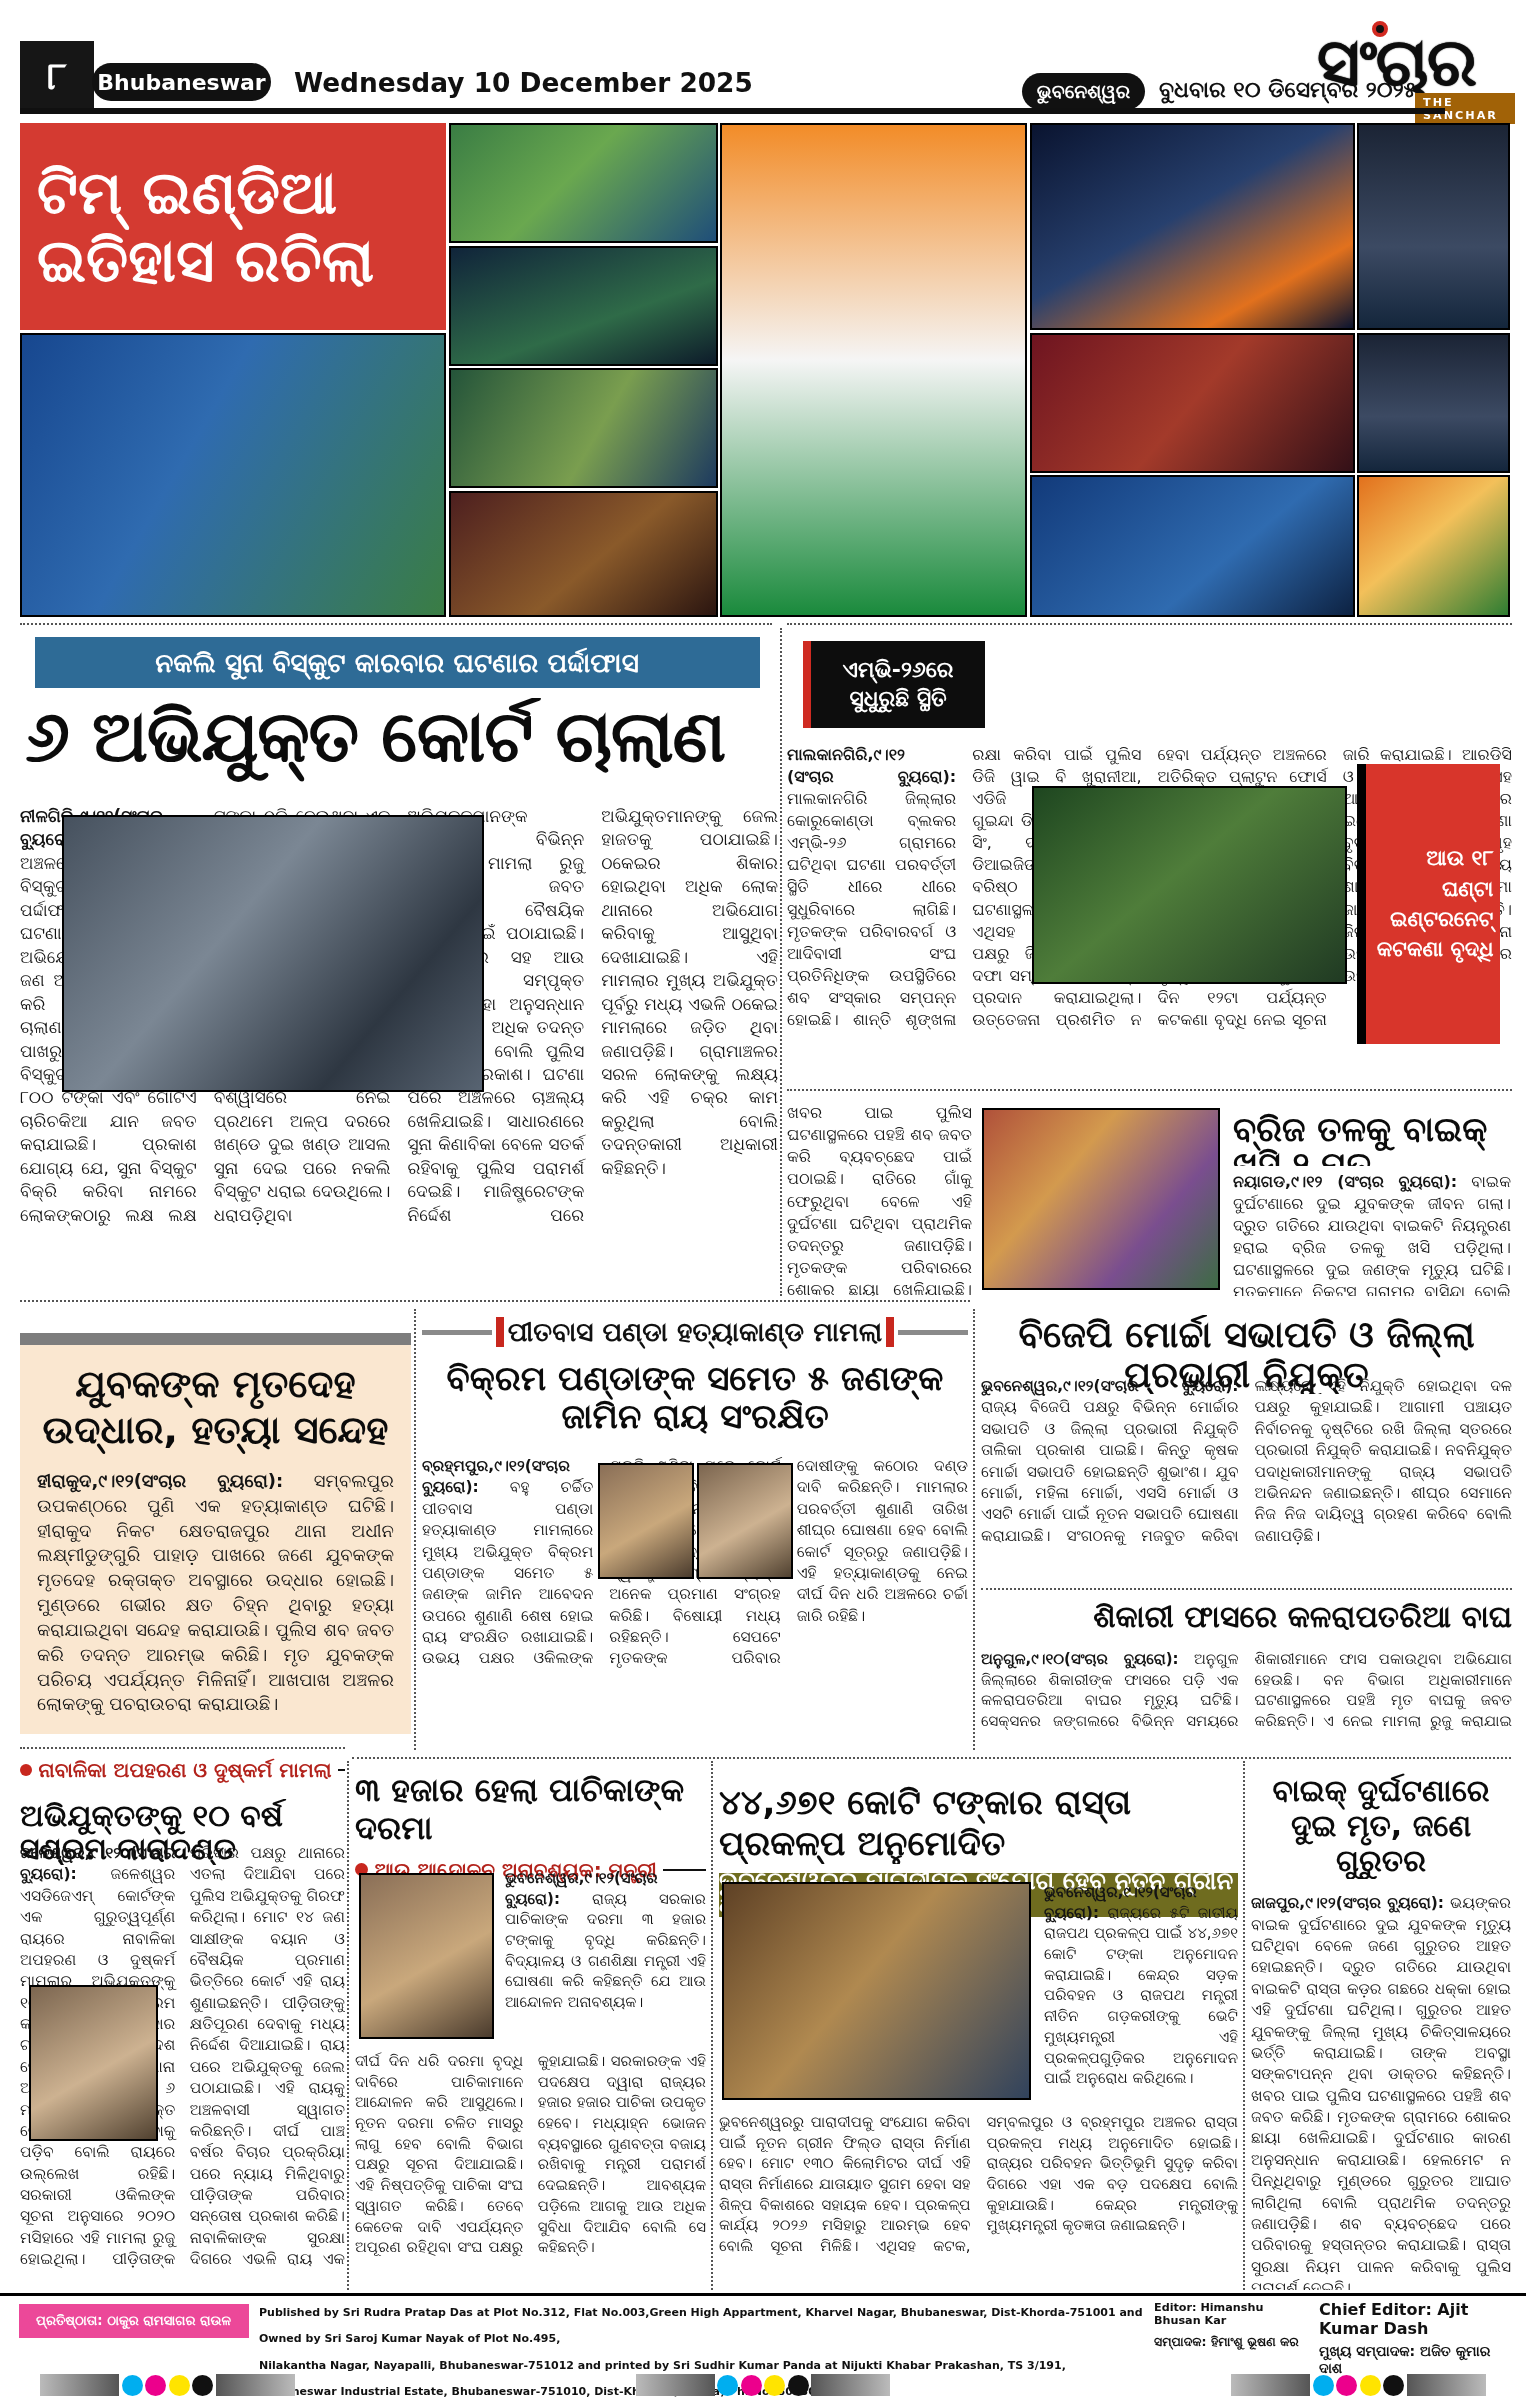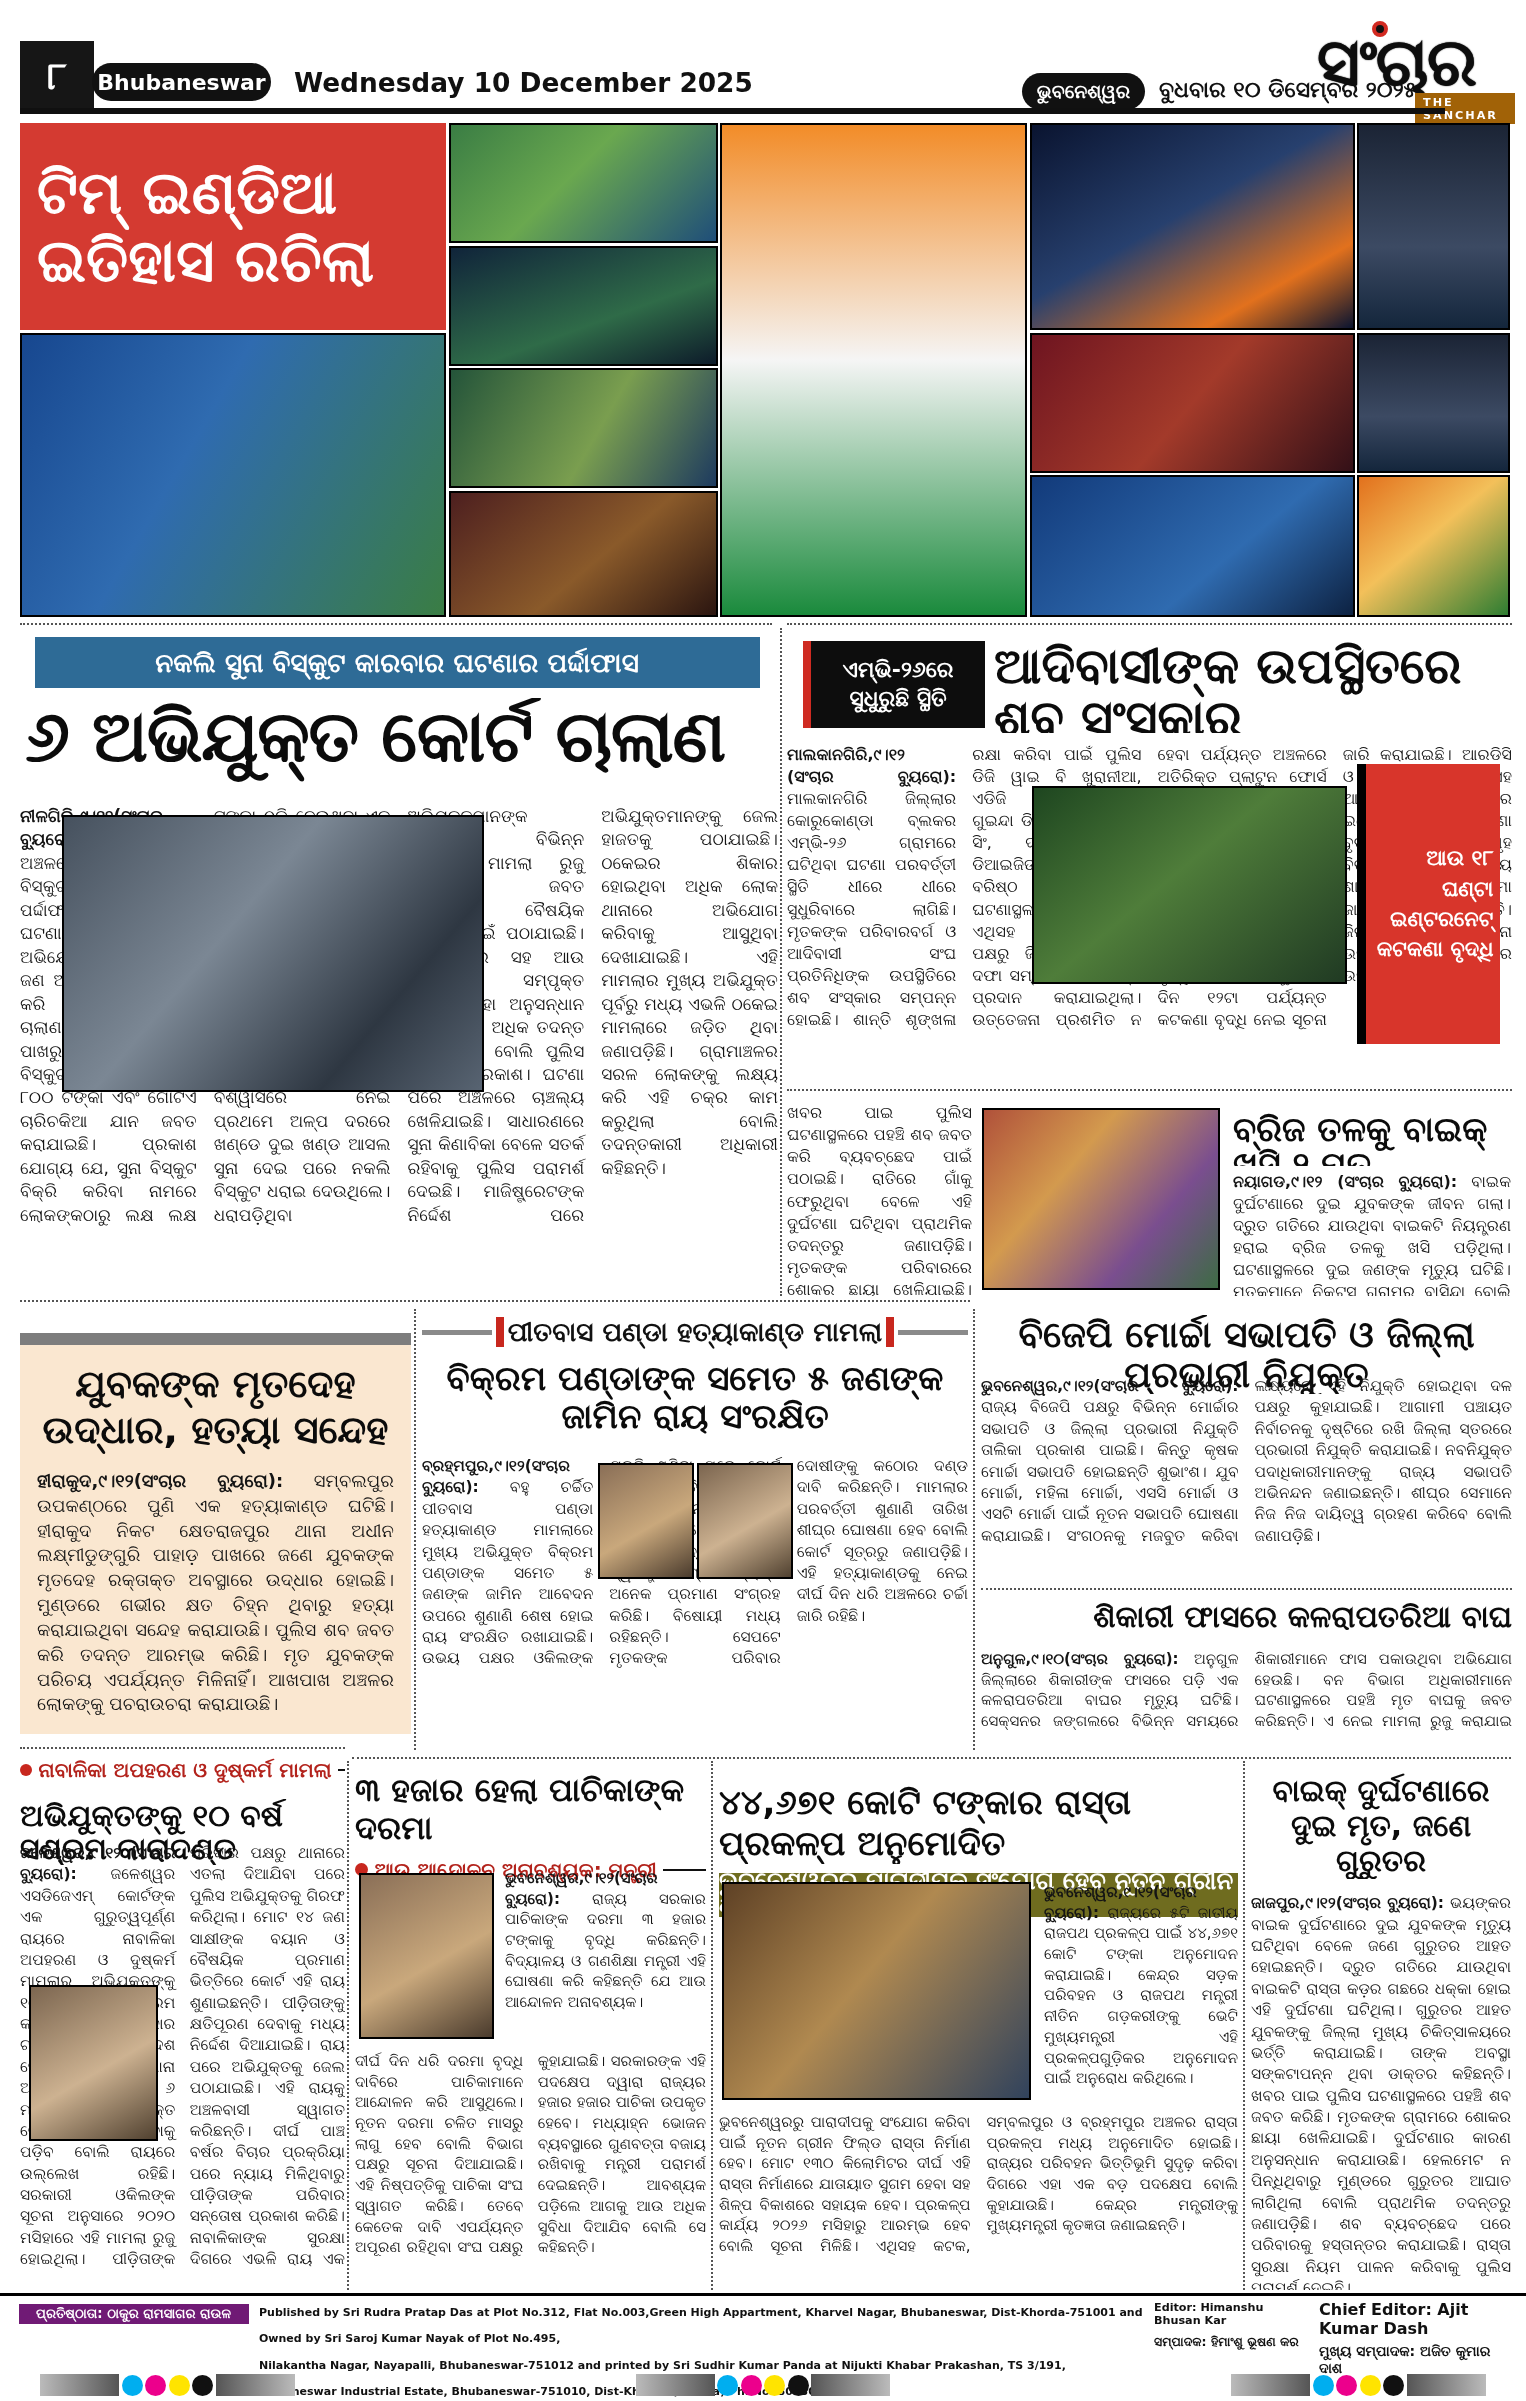--- a/index.html
+++ b/index.html
@@ -102,21 +102,20 @@
     </div>
     <div class="abs photo ph-seize" style="left:42px;top:187px;width:422px;height:277px"></div>
   </div>
 
   <div class="abs vsep" style="left:780px;top:628px;height:668px"></div>
 
   <div class="abs" style="left:787px;top:628px;width:725px;height:457px;overflow:hidden">
     <div class="abs" style="left:16px;top:13.2px;width:182px;height:87px;background:#0d0d0d;border-left:8px solid #cf2b22;display:flex;align-items:center;justify-content:center;padding:4px;overflow:hidden">
       <span style="color:#fff;font-size:22px;font-weight:bold;text-align:center;line-height:1.3">ଏମ୍‌ଭି-୨୬ରେ ସୁଧୁରୁଛି ସ୍ଥିତି</span>
     </div>
-    <div class="abs headline" style="left:207px;top:13.2px;width:517px;height:92px;font-size:49px;line-height:1.05">ଆଦିବାସୀଙ୍କ ଉପସ୍ଥିତରେ ଶବ ସଂସ୍କାର</div>
     <div class="abs just" style="left:0;top:116px;width:725px;height:334px;column-count:4;column-gap:16px;font-size:16px">
       <span class="dl">ମାଲକାନଗିରି,୯।୧୨ (ସଂଚାର ବ୍ୟୁରୋ):</span>
       <span>ମାଲକାନଗିରି ଜିଲ୍ଲାର କୋରୁକୋଣ୍ଡା ବ୍ଲକର ଏମ୍‌ଭି-୨୬ ଗ୍ରାମରେ ଘଟିଥିବା ଘଟଣା ପରବର୍ତ୍ତୀ ସ୍ଥିତି ଧୀରେ ଧୀରେ ସୁଧୁରିବାରେ ଲାଗିଛି। ମୃତକଙ୍କ ପରିବାରବର୍ଗ ଓ ଆଦିବାସୀ ସଂଘ ପ୍ରତିନିଧିଙ୍କ ଉପସ୍ଥିତିରେ ଶବ ସଂସ୍କାର ସମ୍ପନ୍ନ ହୋଇଛି। ଶାନ୍ତି ଶୃଙ୍ଖଳା ରକ୍ଷା କରିବା ପାଇଁ ପୁଲିସ ଡିଜି ୱାଇ ବି ଖୁରାନୀଆ, ଏଡିଜି ସଂଜୀବ ପଣ୍ଡା, ଗୁଇନ୍ଦା ଡିଆଇଜି ଆଖିଲେଶ ସିଂ, ଦକ୍ଷିଣ ପରିସର ଡିଆଇଜିଙ୍କ ସମେତ ବରିଷ୍ଠ ଅଧିକାରୀମାନେ ଘଟଣାସ୍ଥଳରେ ରହିଛନ୍ତି। ଏଥିସହ ଆଦିବାସୀ ସଂଘ ପକ୍ଷରୁ ଜିଲ୍ଲାପାଳଙ୍କୁ ୭ ଦଫା ସମ୍ବଳିତ ଦାବି ପତ୍ର ପ୍ରଦାନ କରାଯାଇଥିଲା। ଉତ୍ତେଜନା ପ୍ରଶମିତ ନ ହେବା ପର୍ଯ୍ୟନ୍ତ ଅଞ୍ଚଳରେ ଅତିରିକ୍ତ ପ୍ଲାଟୁନ ଫୋର୍ସ ମୁତୟନ ରହିବ ବୋଲି ପ୍ରଶାସନ ପକ୍ଷରୁ କୁହାଯାଇଛି। ଗ୍ରାମବାସୀଙ୍କ ସହ ଆଲୋଚନା ପରେ ପରିସ୍ଥିତି ସ୍ୱାଭାବିକ ହୋଇଆସୁଛି।</span>
       <span>ପରିସ୍ଥିତିକୁ ଦେଖି ମାଲକାନଗିରିରେ ଇଣ୍ଟରନେଟ୍ କଟକଣା ବୃଦ୍ଧି କରାଯାଇଛି। ବୁଧବାର ଦିନ ୧୨ଟା ପର୍ଯ୍ୟନ୍ତ କଟକଣା ବୃଦ୍ଧି ନେଇ ସୂଚନା ଜାରି କରାଯାଇଛି। ଆରଡିସି ଓ ଜିଲ୍ଲାପାଳଙ୍କ ସହ ଆଲୋଚନା ପରେ ଇଣ୍ଟରନେଟ୍ କଟକଣା ବୃଦ୍ଧି କରାଯାଇଛି। ଗୃହ ବିଭାଗ ଅତିରିକ୍ତ ମୁଖ୍ୟ ଶାସନ ସଚିବ ନିର୍ଦ୍ଦେଶନାମା ଜାରି କରିଛନ୍ତି। ଜିଲ୍ଲାପାଳ, ଯୋଜନା ଉପାଧ୍ୟକ୍ଷ ଘଟଣାସ୍ଥଳରେ ଉପସ୍ଥିତ ରହିଲେ।</span>
     </div>
     <div class="abs photo ph-forest" style="left:245px;top:158px;width:315px;height:198px"></div>
     <div class="abs" style="left:570px;top:136px;width:143px;height:280px;background:#d8352b;border-left:9.2px solid #000;display:flex;align-items:center;justify-content:center;padding:6.6px;overflow:hidden">
       <span style="color:#fff;font-size:21px;font-weight:700;text-align:right;line-height:1.45">ଆଉ ୧୮ ଘଣ୍ଟା ଇଣ୍ଟରନେଟ୍ କଟକଣା ବୃଦ୍ଧି</span>
     </div>
   </div>
@@ -233,21 +232,21 @@
     <div class="headline" style="margin-top:10.6px;font-size:30px;line-height:1.18;text-align:center">ବାଇକ୍ ଦୁର୍ଘଟଣାରେ ଦୁଇ ମୃତ, ଜଣେ ଗୁରୁତର</div>
     <div class="just" style="margin-top:14.5px;font-size:15.5px">
       <span class="dl">ଜାଜପୁର,୯।୧୨(ସଂଚାର ବ୍ୟୁରୋ):</span>
       <span>ଭୟଙ୍କର ବାଇକ ଦୁର୍ଘଟଣାରେ ଦୁଇ ଯୁବକଙ୍କ ମୃତ୍ୟୁ ଘଟିଥିବା ବେଳେ ଜଣେ ଗୁରୁତର ଆହତ ହୋଇଛନ୍ତି। ଦ୍ରୁତ ଗତିରେ ଯାଉଥିବା ବାଇକଟି ରାସ୍ତା କଡ଼ର ଗଛରେ ଧକ୍କା ହୋଇ ଏହି ଦୁର୍ଘଟଣା ଘଟିଥିଲା। ଗୁରୁତର ଆହତ ଯୁବକଙ୍କୁ ଜିଲ୍ଲା ମୁଖ୍ୟ ଚିକିତ୍ସାଳୟରେ ଭର୍ତ୍ତି କରାଯାଇଛି। ତାଙ୍କ ଅବସ୍ଥା ସଙ୍କଟାପନ୍ନ ଥିବା ଡାକ୍ତର କହିଛନ୍ତି। ଖବର ପାଇ ପୁଲିସ ଘଟଣାସ୍ଥଳରେ ପହଞ୍ଚି ଶବ ଜବତ କରିଛି। ମୃତକଙ୍କ ଗ୍ରାମରେ ଶୋକର ଛାୟା ଖେଳିଯାଇଛି। ଦୁର୍ଘଟଣାର କାରଣ ଅନୁସନ୍ଧାନ କରାଯାଉଛି। ହେଲମେଟ ନ ପିନ୍ଧିଥିବାରୁ ମୁଣ୍ଡରେ ଗୁରୁତର ଆଘାତ ଲାଗିଥିଲା ବୋଲି ପ୍ରାଥମିକ ତଦନ୍ତରୁ ଜଣାପଡ଼ିଛି। ଶବ ବ୍ୟବଚ୍ଛେଦ ପରେ ପରିବାରକୁ ହସ୍ତାନ୍ତର କରାଯାଇଛି। ରାସ୍ତା ସୁରକ୍ଷା ନିୟମ ପାଳନ କରିବାକୁ ପୁଲିସ ପରାମର୍ଶ ଦେଇଛି।</span>
     </div>
   </div>
 
   <div class="abs" style="left:0;top:2293px;width:1526px;height:3.3px;background:#000"></div>
 
   <div class="abs" style="left:0;top:2300px;width:1526px;height:63px">
-    <div class="abs" style="left:18.5px;top:4px;width:230px;height:20px;background:#701a75;display:flex;align-items:center;justify-content:center;overflow:hidden">
+    <div class="abs" style="left:18.5px;top:4px;width:230px;height:34px;background:#ec4899;display:flex;align-items:center;justify-content:center;overflow:hidden">
       <span style="color:#fff;font-size:13.2px;font-weight:bold">ପ୍ରତିଷ୍ଠାତା: ଠାକୁର ରାମସାଗର ରାଉଳ</span>
     </div>
     <div class="abs b" style="left:259px;top:0;width:884px;font-size:11px;line-height:2.4">
       <div>Published by Sri Rudra Pratap Das at Plot No.312, Flat No.003,Green High Appartment, Kharvel Nagar, Bhubaneswar, Dist-Khorda-751001 and Owned by Sri Saroj Kumar Nayak of Plot No.495,</div>
       <div>Nilakantha Nagar, Nayapalli, Bhubaneswar-751012 and printed by Sri Sudhir Kumar Panda at Nijukti Khabar Prakashan, TS 3/191, Mancheswar Industrial Estate, Bhubaneswar-751010, Dist-Khurda (Odisha) Ph. No. 8093008776</div>
     </div>
     <div class="abs" style="left:1154px;top:1.3px;width:158px">
       <div class="b" style="font-size:11.2px">Editor: Himanshu Bhusan Kar</div>
       <div class="b" style="font-size:12.5px;margin-top:6.6px">ସମ୍ପାଦକ: ହିମାଂଶୁ ଭୂଷଣ କର</div>
     </div>

